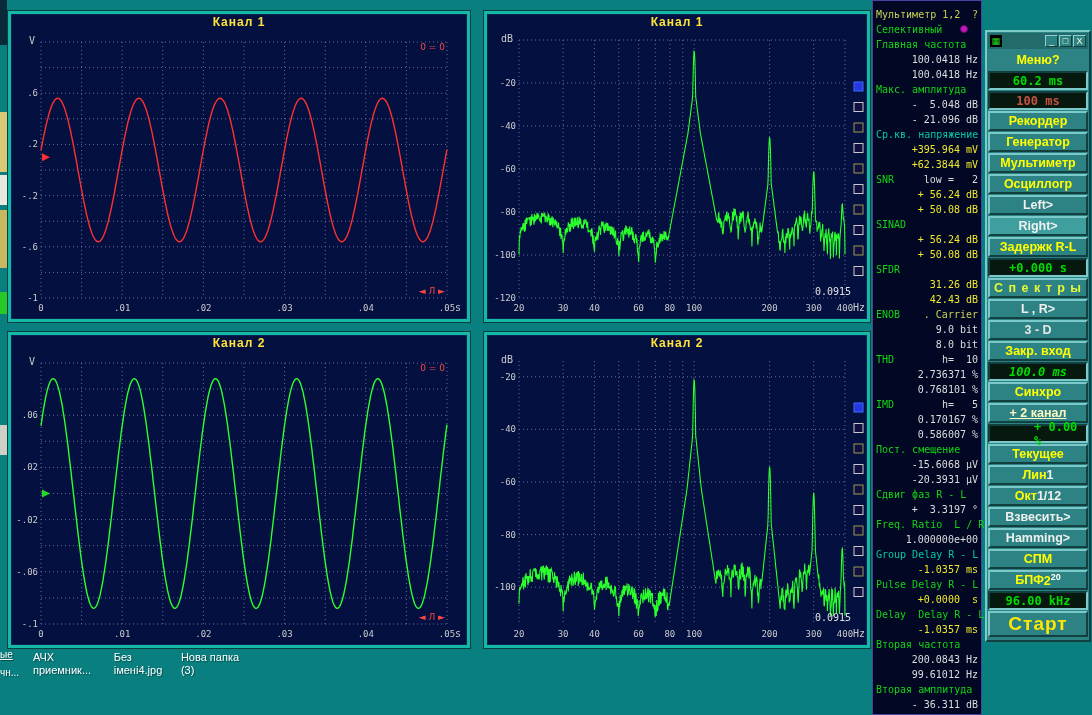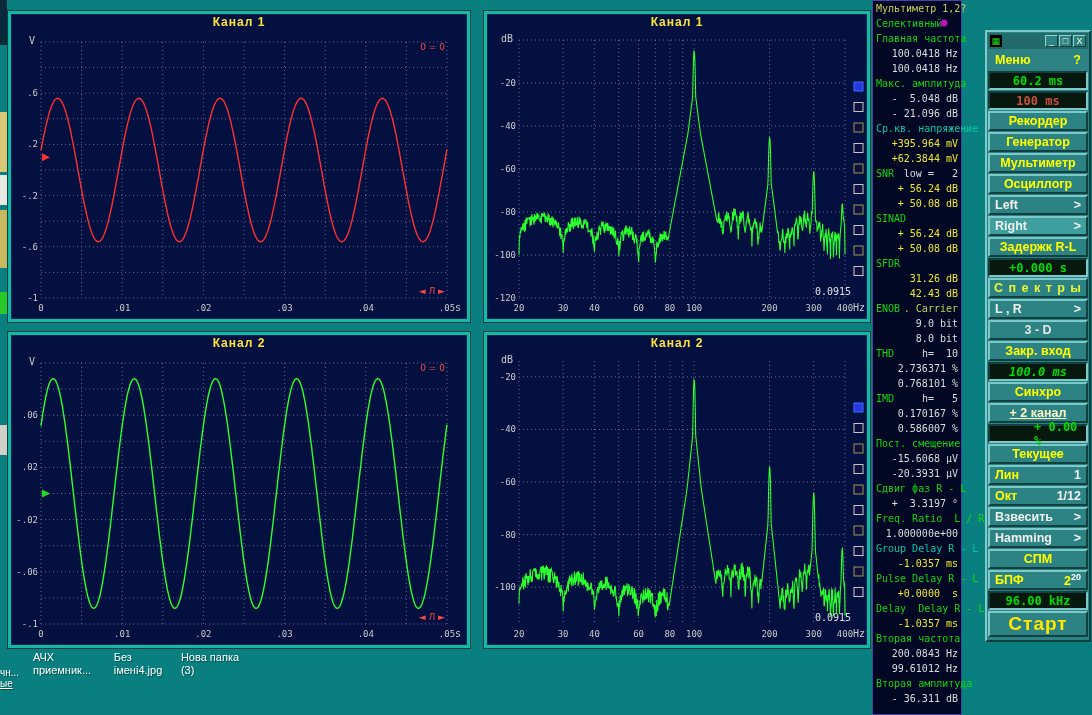--- a/index.html
+++ b/index.html
@@ -11,34 +11,34 @@
   .ptitle{height:16px;line-height:16px;text-align:center;color:#ffe23c;font-size:12px;font-weight:bold;letter-spacing:1px}
   .plot{position:absolute;left:0;top:16px;right:0;bottom:0}
   svg{display:block}
   .gl{stroke:#7f7fb8;stroke-dasharray:1 3;stroke-width:1;opacity:.8}
   .tk{fill:#cccccc;font-family:"DejaVu Sans Mono",monospace;font-size:9px}
   .un{fill:#cccccc;font-family:"DejaVu Sans Mono",monospace;font-size:10px}
   .mk{font-family:"DejaVu Sans",sans-serif;font-size:9px}
   .cur{fill:#e0e0e0;font-family:"DejaVu Sans Mono",monospace;font-size:10px}
 
   
-  .mm{position:absolute;left:872px;top:0;width:90px;height:715px;background:#020724;border:1px solid #4646a2;padding-top:0}
+  .mm{position:absolute;left:872px;top:0;width:110px;height:715px;background:#020724;border:1px solid #4646a2;padding-top:6px}
   .mm-row{display:flex;height:15px;line-height:15px;padding:0 3px;font-family:"DejaVu Sans Mono",monospace;font-size:10px;white-space:pre;position:relative}
   .mm-r{margin-left:auto}
   .cg{color:#12d512}.cc{color:#00c9a5}.cw{color:#dddddd}.cy{color:#efe92e}.ct{color:#cbd055}
   .mm-dot{position:absolute;right:13px;top:3px;width:8px;height:8px;border-radius:50%;background:#bd19bd;border:1px solid #70086f}
 
   
   .ctrl{position:absolute;left:985px;top:30px;width:106px;background:#2d8383;border:2px solid;border-color:#7cc9c9 #123f3f #123f3f #7cc9c9;padding:1px 1px 3px 1px}
   .c-title{height:16px;display:flex;align-items:center;gap:2px;background:#236a6a;padding:1px 2px;margin-bottom:1px}
   .c-ticon{width:12px;height:12px;background:#000;color:#25e025;font-size:9px;line-height:12px;text-align:center}
   .c-tsp{flex:1}
   .c-tb{width:13px;height:12px;border:1px solid;border-color:#8fd0d0 #123f3f #123f3f #8fd0d0;background:#2d8383;color:#ffffd8;font-size:9px;line-height:10px;text-align:center}
   .c-row{height:20px;margin-top:1px;display:flex;align-items:center;justify-content:center;border:2px solid;border-color:#7cc9c9 #123f3f #123f3f #7cc9c9;background:#2d8383;color:#ffff00;font-weight:bold;font-size:12.5px}
-  .c-two{justify-content:space-between;padding:0 5px}
+  .c-two{justify-content:center;padding:0 5px}
   .c-flat{border-color:transparent;background:transparent}
   .c-sel{background:#3f9e9e}
   .c-disp{height:19px;margin-top:1px;border:2px solid;border-color:#123f3f #7cc9c9 #7cc9c9 #123f3f;background:#07190f;font-family:"DejaVu Sans Mono",monospace;font-weight:bold;font-size:12px;display:flex;align-items:center;justify-content:center}
   .c-hdr{letter-spacing:1px;color:#e9f63a}
   .c-start{height:26px;font-size:19px;letter-spacing:1px;color:#ffe800}
   .c-sup{font-size:9px;color:#ffffff;vertical-align:super;font-weight:bold}
 
   
   .desk-icons{position:absolute;left:0;top:651px;width:320px;height:34px}
   .dicon{position:absolute;top:0;transform:translateX(-50%);text-align:left;color:#ffffff;font-size:11px;line-height:13px;text-shadow:1px 1px 1px #044d4d;cursor:default}
@@ -390,14 +390,14 @@
     <div class="dicon" style="left: 138px;">
       <div>Без</div>
       <div>імені4.jpg</div>
     </div>
     <div class="dicon" style="left: 210px;">
       <div>Нова папка</div>
       <div>(3)</div>
     </div>
   </div>
 
-<div class="dfrag" style="left: 0px; top: 678px; text-decoration: underline;">ые</div>
+<div class="dfrag" style="left: 0px; top: 649px; text-decoration: underline;">ые</div>
 <div class="dfrag" style="left: 0px; top: 667px;">чн...</div>
 
 </body></html>

